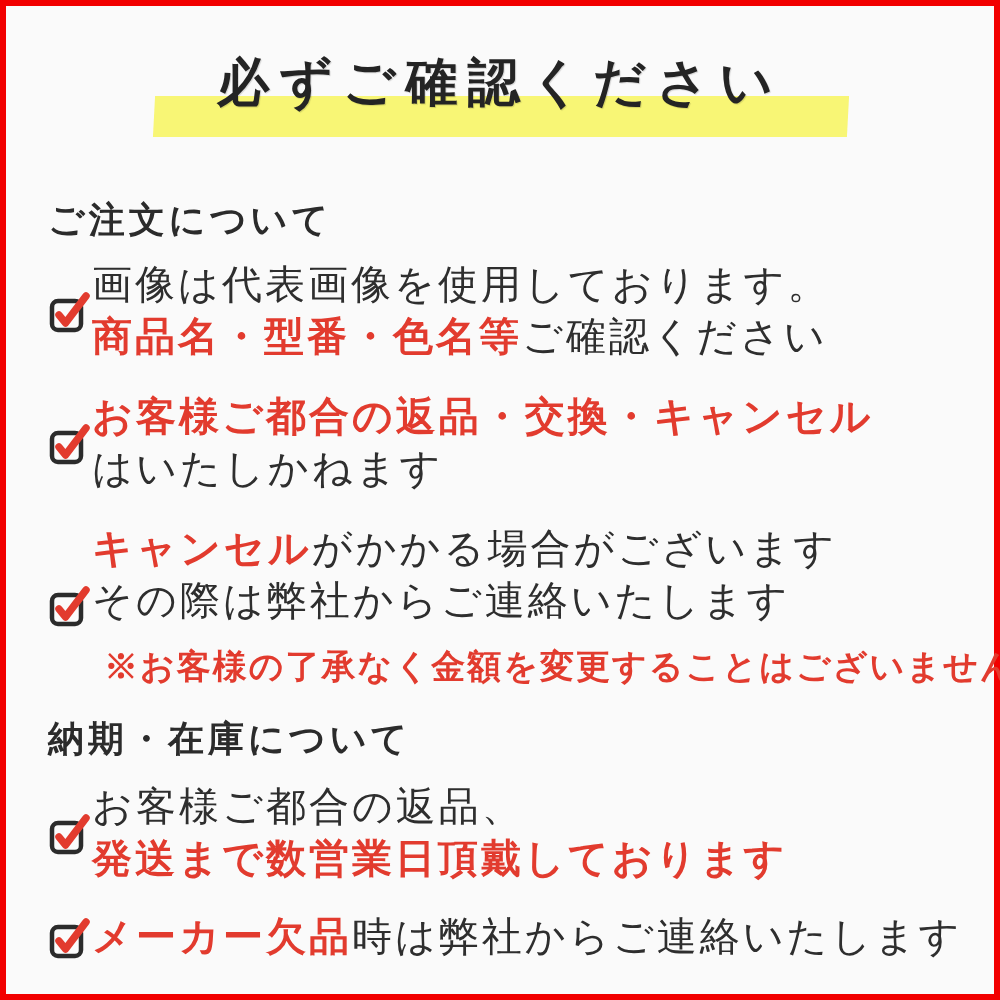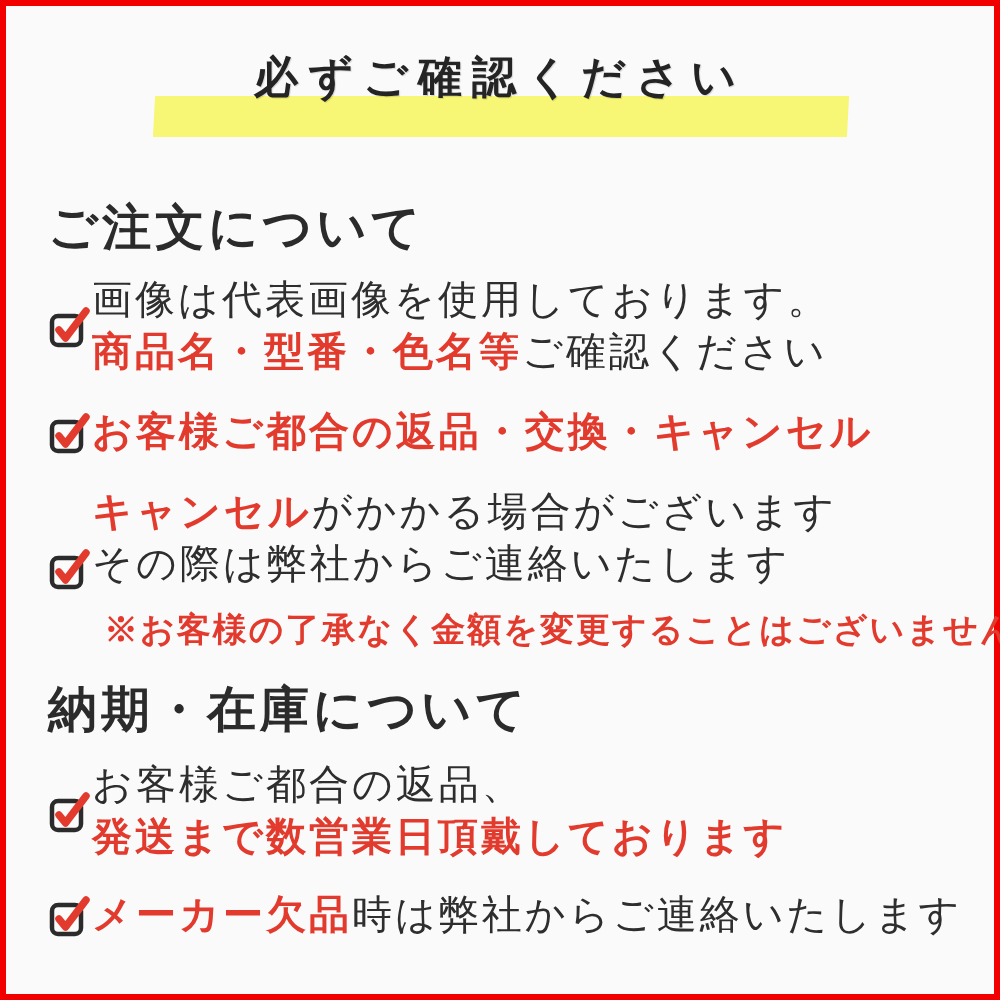--- a/index.html
+++ b/index.html
@@ -31,31 +31,31 @@
   }
   .title-highlight{
     position:absolute;
     top:90px;left:148px;
     width:694px;height:41px;
     background:var(--highlight-yellow);
     transform:skewX(-3deg);
   }
   .title-text{
     position:relative;
-    font-size:44px;
+    font-size:52px;
     font-weight:700;
     letter-spacing:10px;
     color:#242424;
     white-space:nowrap;
     text-shadow:1px 1px 1px rgba(0,0,0,0.15);
   }
   
   .content{padding:0 38px 0 42px;}
   .section-heading{
-    font-size:49px;
+    font-size:36px;
     font-weight:700;
     letter-spacing:4px;
     line-height:1.15;
     color:#2b2b2b;
     white-space:nowrap;
     font-family:Liberation Serif, serif;
   }
   .section-heading.first{margin-top:66px;}
   .section-heading.second{margin-top:32px;}
   .item{
@@ -125,20 +125,23 @@
 
     <div class="item mt-item2">
       <svg class="check" width="42" height="46" viewBox="0 0 44 46">
         <rect x="4" y="12" width="29" height="29" rx="6" fill="#fbfbfb" stroke="#2b2b2b" stroke-width="4.5"></rect>
         <path d="M11 26 L17.5 34 L38 7" fill="none" stroke="#e23b2e" stroke-width="7.5" stroke-linecap="round" stroke-linejoin="round"></path>
       </svg>
       <div class="item-text">
         <div class="line">
           <span class="emphasis">お客様ご都合の返品・交換・キャンセル</span>
         </div>
+        <div class="line">
+          <span>はいたしかねます</span>
+        </div>
       </div>
     </div>
 
     <div class="item mt-item3">
       <svg class="check" width="42" height="46" viewBox="0 0 44 46">
         <rect x="4" y="12" width="29" height="29" rx="6" fill="#fbfbfb" stroke="#2b2b2b" stroke-width="4.5"></rect>
         <path d="M11 26 L17.5 34 L38 7" fill="none" stroke="#e23b2e" stroke-width="7.5" stroke-linecap="round" stroke-linejoin="round"></path>
       </svg>
       <div class="item-text">
         <div class="line">

